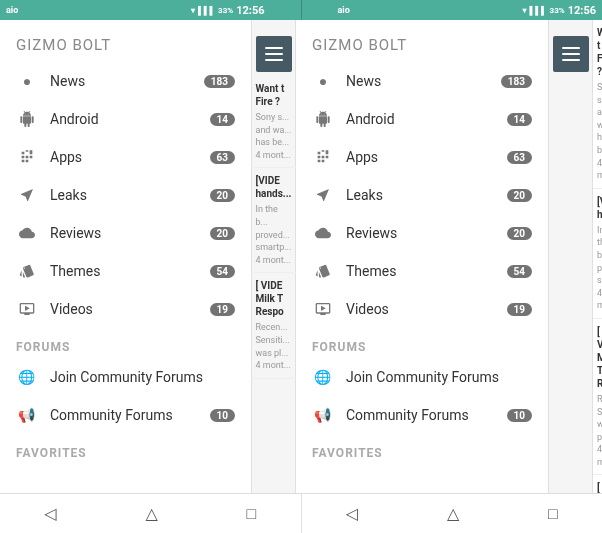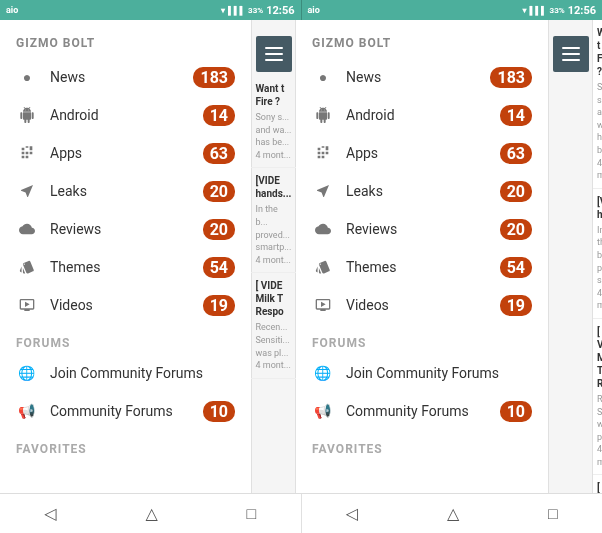--- a/index.html
+++ b/index.html
@@ -10,20 +10,21 @@
       overflow: hidden;
       display: flex;
       flex-direction: column;
     }
 
     
     .status-bar {
       display: flex;
       height: 20px;
       background: #4CAF9C;
+      gap: 30px;
     }
     .status-bar-half {
       flex: 1;
       display: flex;
       align-items: center;
       justify-content: space-between;
       padding: 0 6px;
       font-size: 9px;
       color: white;
       font-weight: bold;
@@ -72,22 +73,22 @@
       width: 253px;
       background: #fff;
       display: flex;
       flex-direction: column;
       overflow: hidden;
       border-right: 1px solid #e0e0e0;
     }
 
     .drawer-header {
       padding: 16px 16px 8px 16px;
-      font-size: 12px;
-      font-weight: bold;
+      font-size: 15px;
+      font-weight: normal;
       color: #888;
       letter-spacing: 1px;
       text-transform: uppercase;
     }
 
     .nav-item {
       display: flex;
       align-items: center;
       padding: 8px 16px;
       cursor: pointer;
@@ -103,25 +104,25 @@
       color: #777;
       font-size: 14px;
       flex-shrink: 0;
     }
     .nav-label {
       flex: 1;
       font-size: 14px;
       color: #333;
     }
     .nav-badge {
-      background: #c2410c;
+      background: #737373;
       color: white;
       border-radius: 10px;
       padding: 1px 7px;
-      font-size: 16px;
+      font-size: 10px;
       font-weight: bold;
     }
 
     .section-label {
       padding: 12px 16px 4px 16px;
       font-size: 12px;
       font-weight: bold;
       color: #aaa;
       letter-spacing: 1px;
       text-transform: uppercase;

